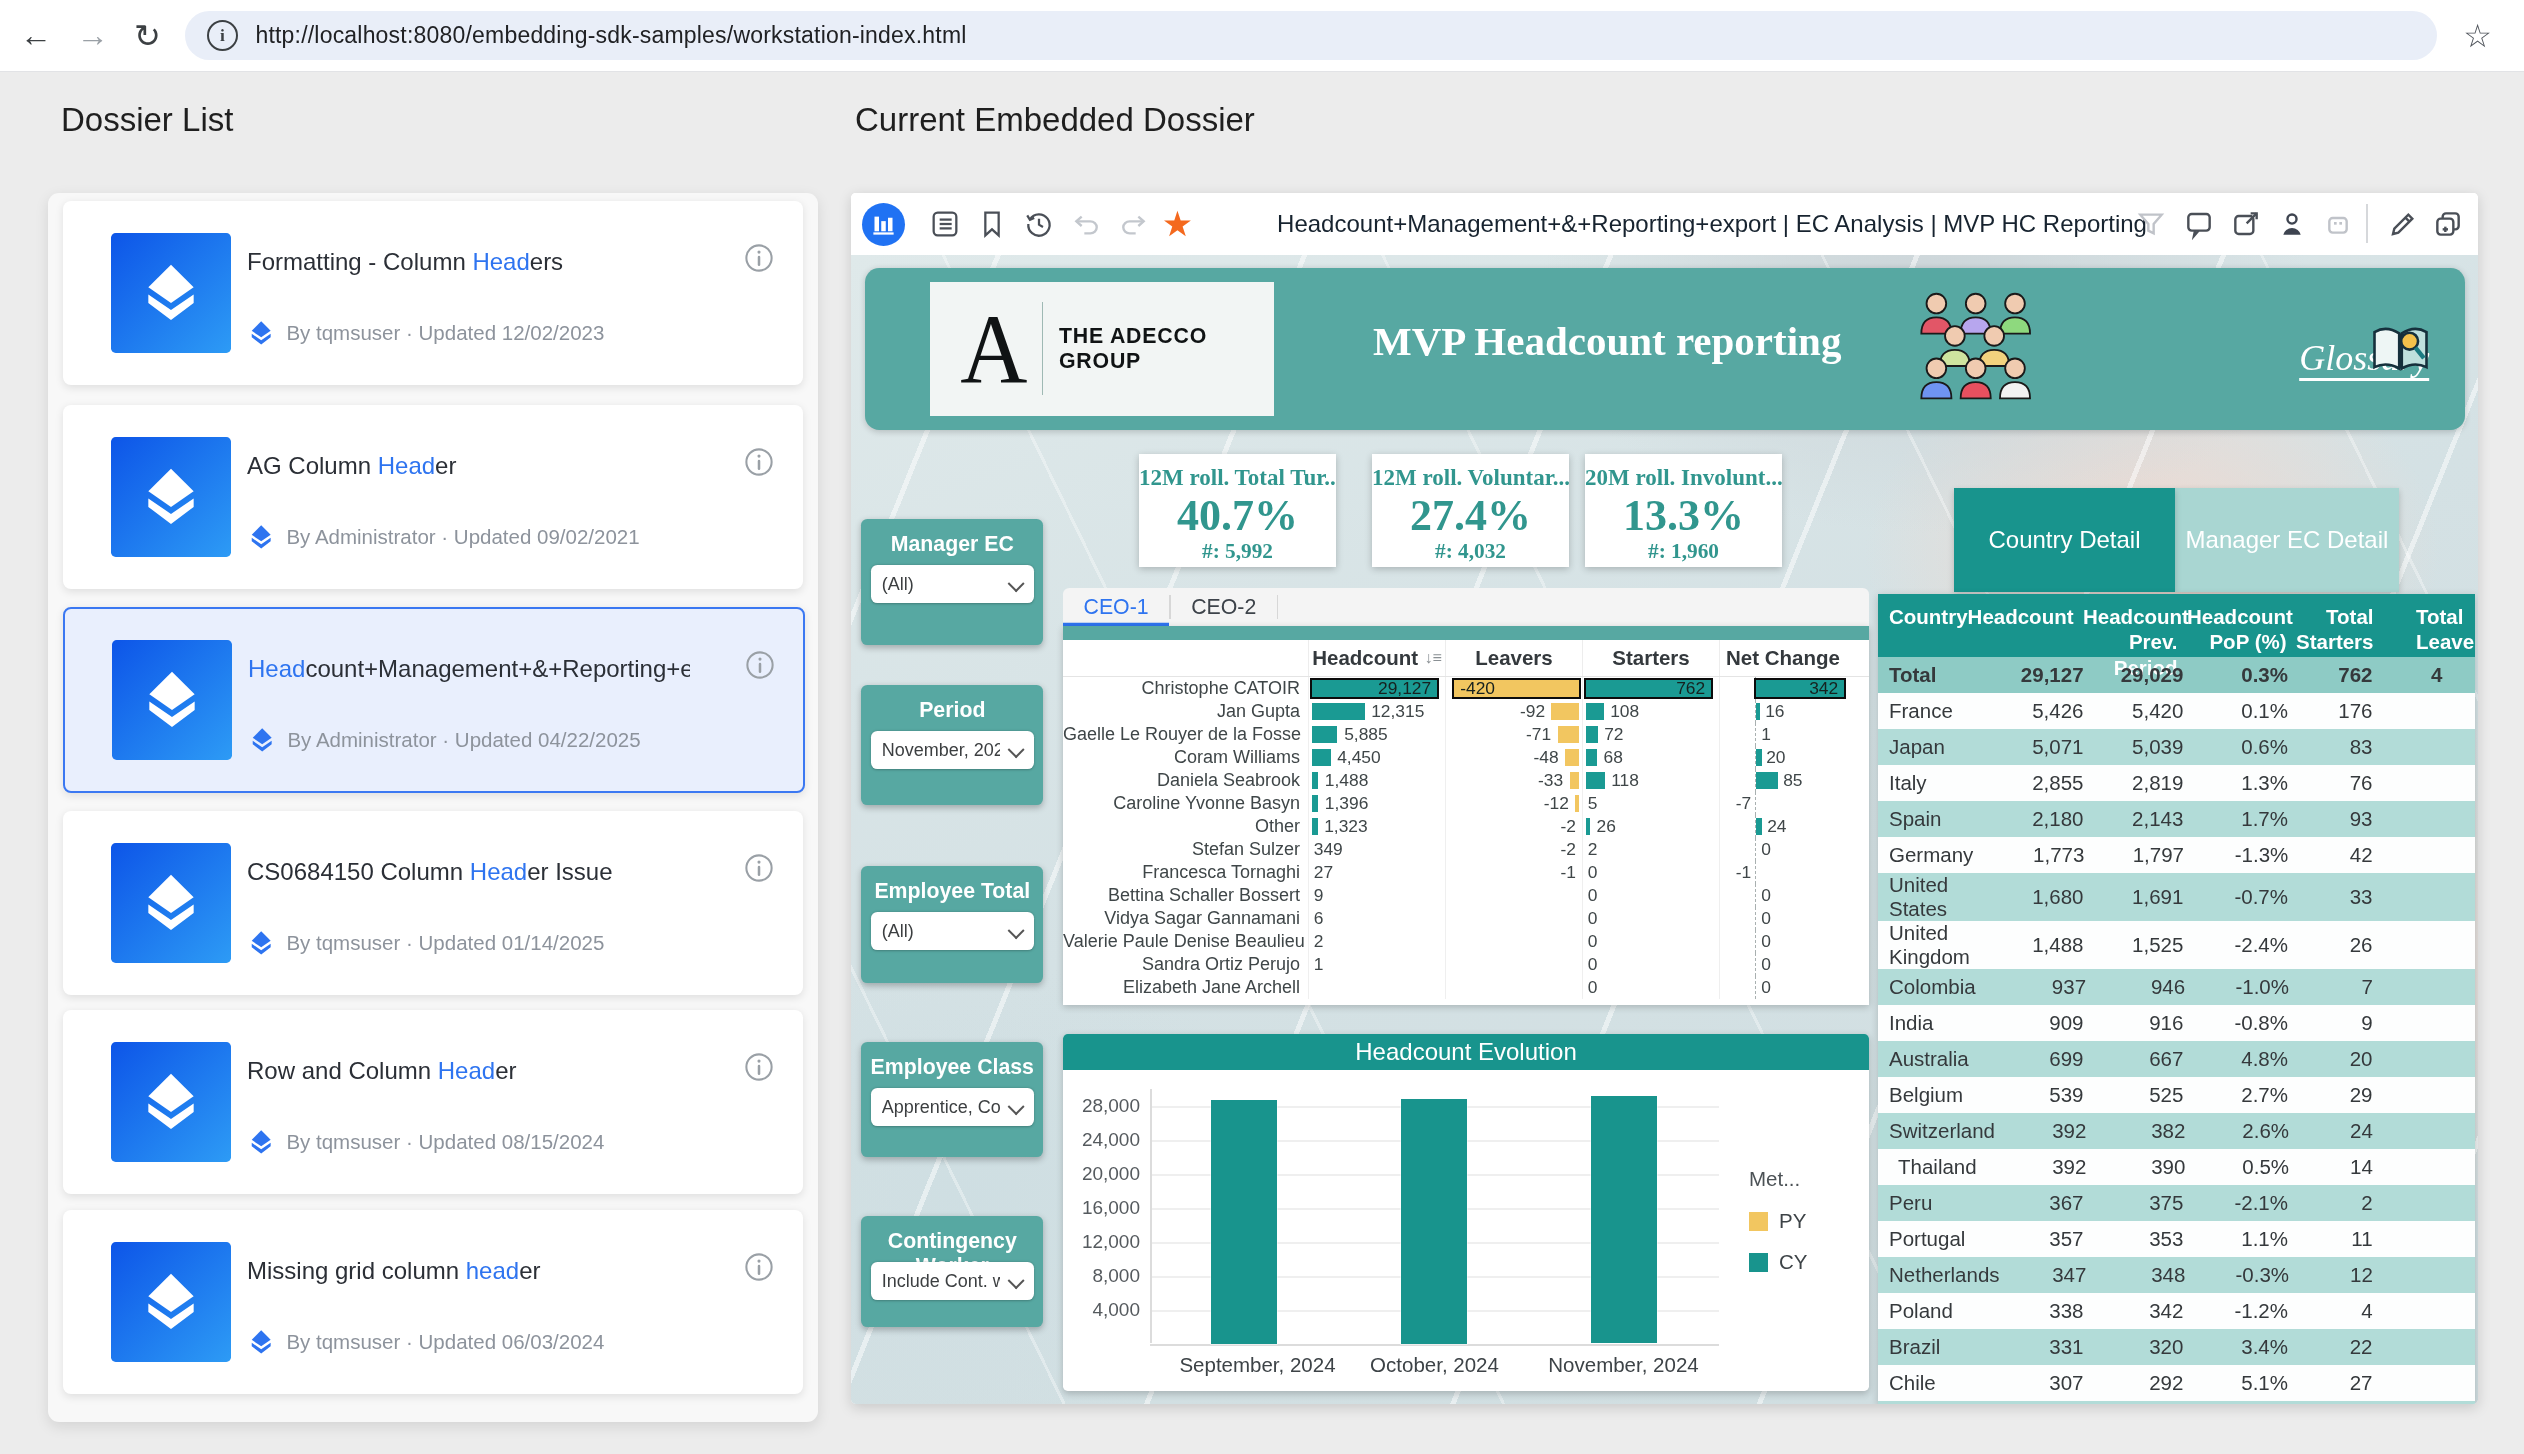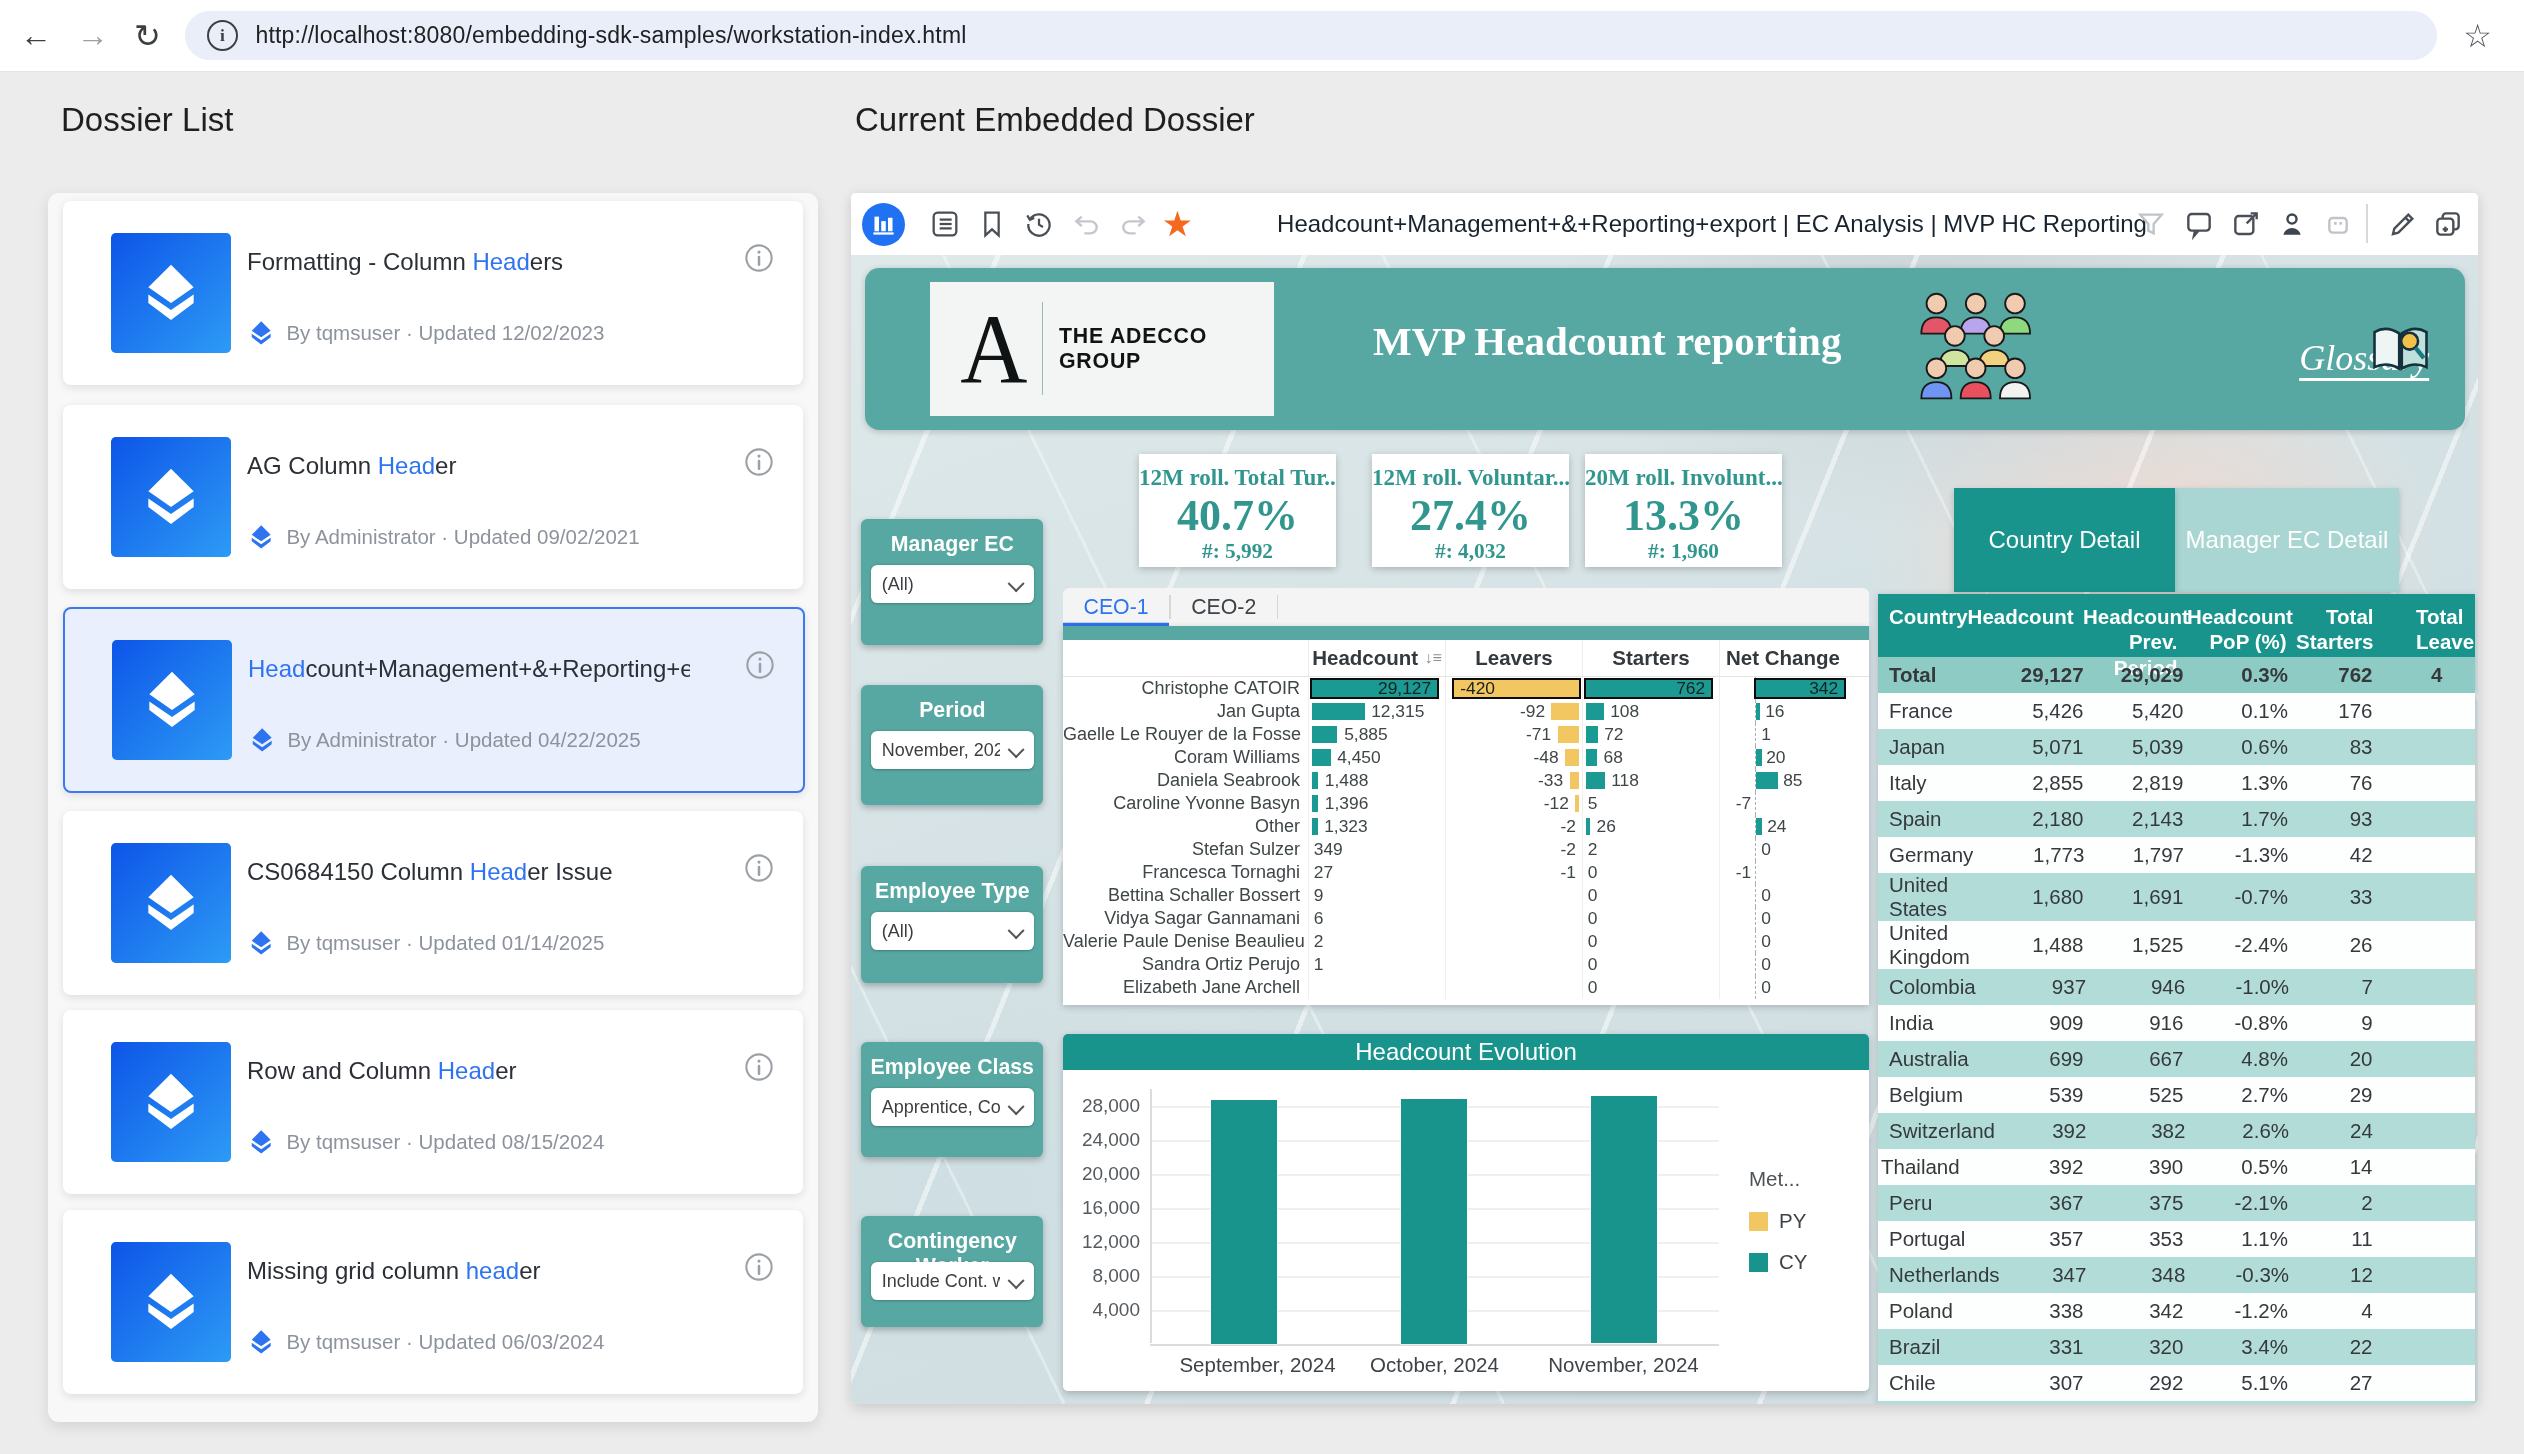--- a/index.html
+++ b/index.html
@@ -465,21 +465,21 @@
           </div>
         </div>
           <div class="filter-panel" style="top: 430px; height: 120px;">
           <div class="filter-label">Period</div>
           <div class="filter-select">
             <span class="filter-value">November, 2024:1:1</span>
             <span class="chev"></span>
           </div>
         </div>
           <div class="filter-panel" style="top: 611px; height: 117px;">
-          <div class="filter-label">Employee Type</div>
+          <div class="filter-label">Employee Total</div>
           <div class="filter-select">
             <span class="filter-value">(All)</span>
             <span class="chev"></span>
           </div>
         </div>
           <div class="filter-panel" style="top: 787px; height: 115px;">
           <div class="filter-label">Employee Class</div>
           <div class="filter-select">
             <span class="filter-value">Apprentice, Consult...</span>
             <span class="chev"></span>
@@ -1014,21 +1014,21 @@
           </div>
           <div class="ct-row alt">
             <div class="ct-c" style="width: 98px; padding-left: 11px;">Switzerland</div>
             <div class="ct-c" style="width: 126px; padding-right: 9.5px; text-align: right;">392</div>
             <div class="ct-c" style="width: 104px; padding-right: 9.5px; text-align: right;">382</div>
             <div class="ct-c" style="width: 109px; padding-right: 9.5px; text-align: right;">2.6%</div>
             <div class="ct-c" style="width: 88px; padding-right: 9.5px; text-align: right;">24</div>
             <div class="ct-c" style="width: 95px; padding-left: 49px;"></div>
           </div>
           <div class="ct-row plain">
-            <div class="ct-c" style="width: 98px; padding-left: 3px;">Thailand</div>
+            <div class="ct-c" style="width: 98px; padding-left: 20px;">Thailand</div>
             <div class="ct-c" style="width: 126px; padding-right: 9.5px; text-align: right;">392</div>
             <div class="ct-c" style="width: 104px; padding-right: 9.5px; text-align: right;">390</div>
             <div class="ct-c" style="width: 109px; padding-right: 9.5px; text-align: right;">0.5%</div>
             <div class="ct-c" style="width: 88px; padding-right: 9.5px; text-align: right;">14</div>
             <div class="ct-c" style="width: 95px; padding-left: 49px;"></div>
           </div>
           <div class="ct-row alt">
             <div class="ct-c" style="width: 98px; padding-left: 11px;">Peru</div>
             <div class="ct-c" style="width: 126px; padding-right: 9.5px; text-align: right;">367</div>
             <div class="ct-c" style="width: 104px; padding-right: 9.5px; text-align: right;">375</div>

